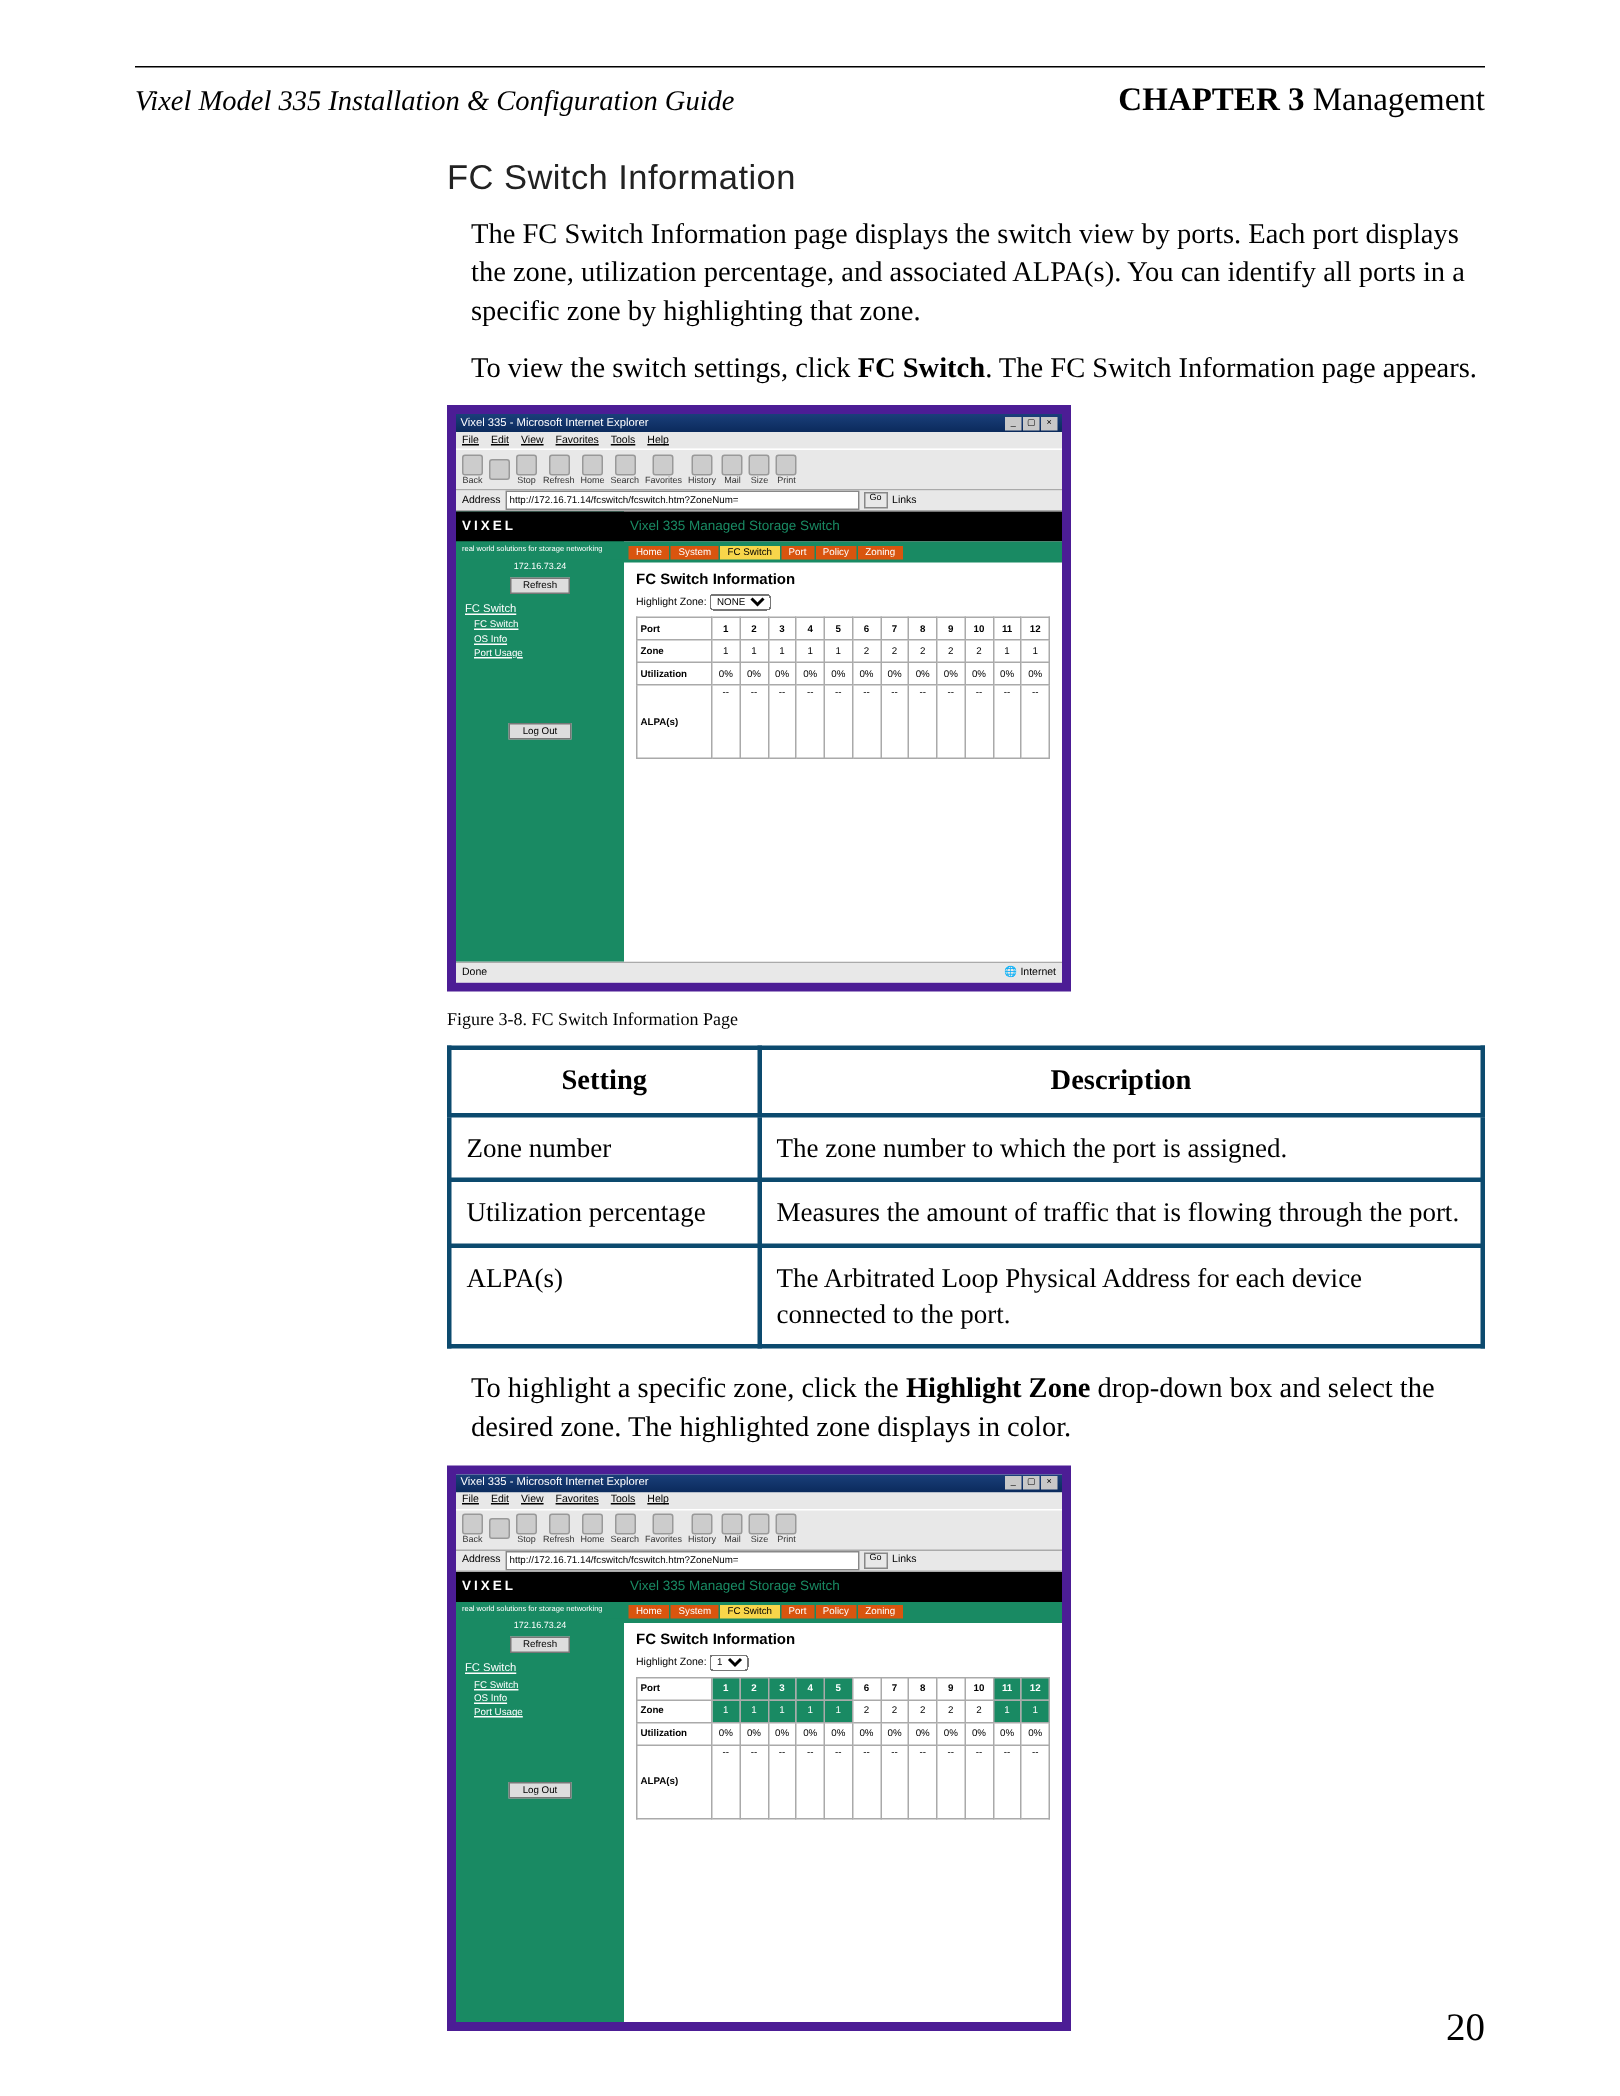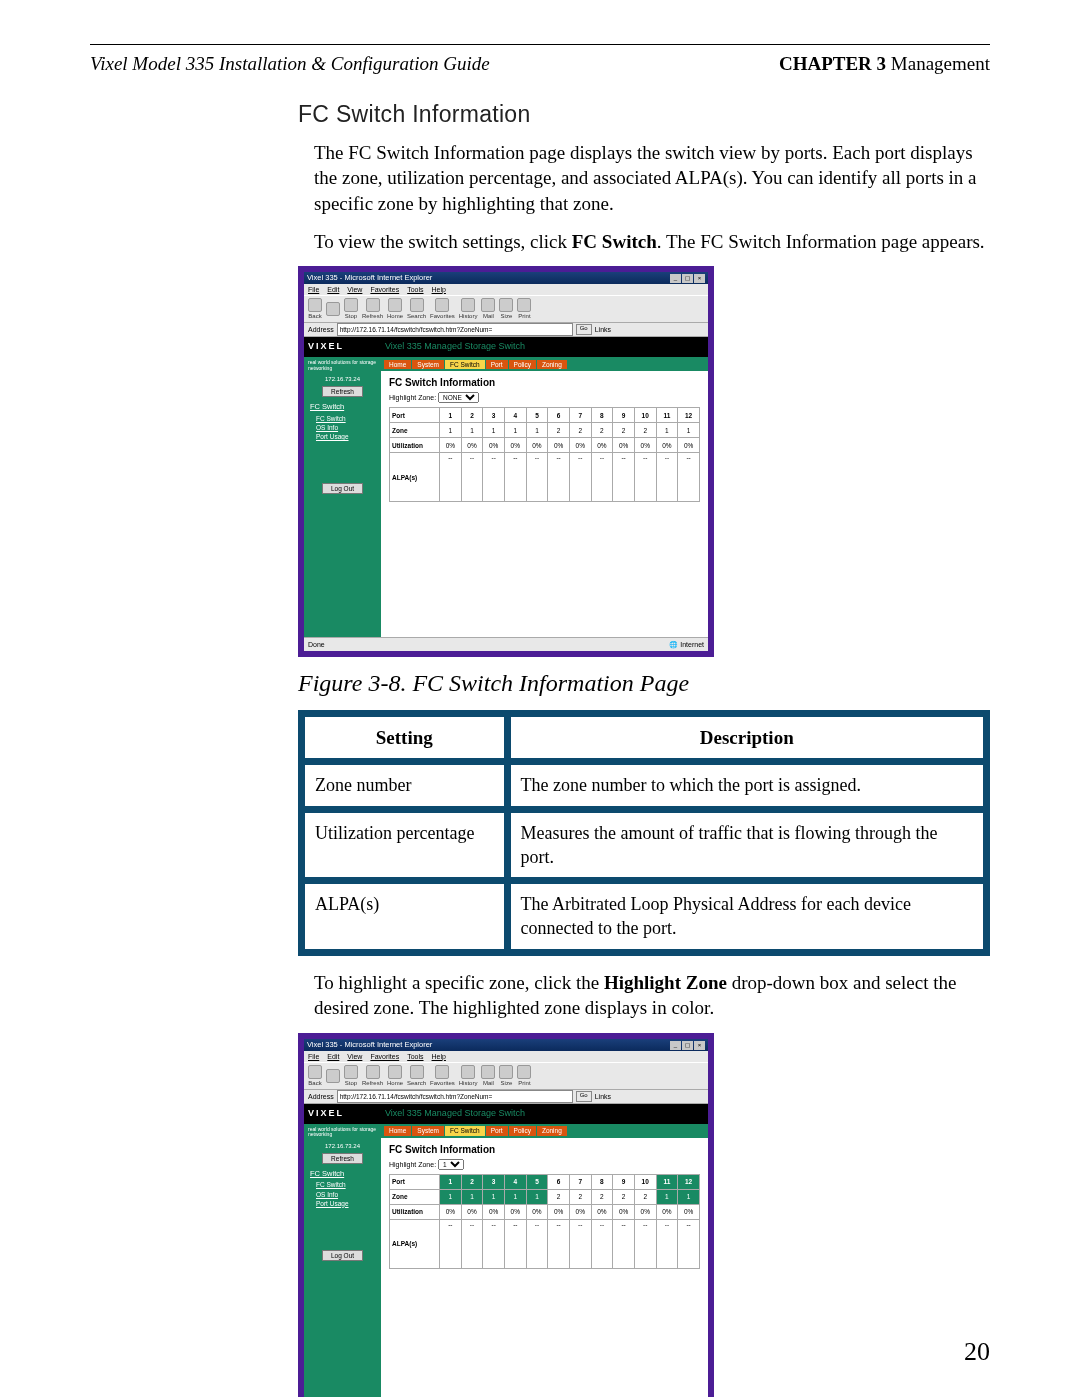--- a/index.html
+++ b/index.html
@@ -1,47 +1,47 @@
 <!DOCTYPE html>
 <html><head>
 <meta charset="utf-8">
 <style>
   html,body{margin:0;padding:0;background:#fff;}
   .page{width:1080px;height:1397px;box-sizing:border-box;padding:44px 90px 30px 90px;position:relative;font-family:"Palatino Linotype","Book Antiqua",Palatino,serif;color:#000;font-size:19px;line-height:1.35;}
   .line{border:none;border-top:1px solid #000;margin:0 0 6px 0;}
   .hdr{display:flex;justify-content:space-between;align-items:baseline;margin-bottom:22px;}
   .hdr-left{font-style:italic;font-size:19px;}
-  .hdr-right{font-size:19px;margin-left:16px;}
+  .hdr-right{font-size:22px;margin-left:16px;}
   .hdr-right b{font-weight:700;}
   .content{padding-left:208px;}
   .h1{font-family:Arial,Helvetica,sans-serif;font-size:23px;margin:0 0 10px 0;color:#222;letter-spacing:.3px;}
   p{margin:0 0 12px 16px;}
   .fig{margin:6px 0 10px 0;}
-  .caption{font-style:italic;font-size:24px;margin:2px 0 10px 0;}
+  .caption{font-size:12px;margin:2px 0 10px 0;}
   table.settings{border-collapse:collapse;width:100%;margin:10px 0 14px 0;font-size:18px;}
-  table.settings th,table.settings td{border:7px solid #0c4a6e;padding:8px 10px;text-align:left;vertical-align:top;}
+  table.settings th,table.settings td{border:3px solid #0c4a6e;padding:8px 10px;text-align:left;vertical-align:top;}
   table.settings th{font-weight:normal;font-style:normal;font-size:19px;}
   table.settings thead th{font-weight:normal;font-family:"Palatino Linotype","Book Antiqua",Palatino,serif;}
   table.settings thead th span{font-weight:700;}
   .pgnum{position:absolute;bottom:28px;right:90px;font-size:26px;}
 
   
   .shot{width:404px;border:6px solid #4c1d95;background:#fff;font-family:Tahoma,Arial,sans-serif;font-size:7.5px;color:#000;line-height:1.1;}
   .tb{height:12px;background:linear-gradient(#1a3f7a,#0b2a5c);color:#fff;display:flex;align-items:center;padding:0 3px;justify-content:space-between;}
   .tb .btns{display:flex;gap:1px;}
   .tb .btn{width:11px;height:9px;background:#c8c8c8;font-size:6px;display:flex;align-items:center;justify-content:center;color:#000;}
   .menu{height:11px;background:#e8e8e8;display:flex;align-items:center;gap:8px;padding:0 4px;font-size:7px;text-decoration:underline;color:#000;}
   .tool{height:26px;background:#e8e8e8;border-top:1px solid #fff;border-bottom:1px solid #aaa;display:flex;align-items:center;gap:4px;padding:0 4px;}
   .tool-item{display:flex;flex-direction:column;align-items:center;font-size:6px;color:#333;}
   .tool-ic{width:12px;height:12px;background:#ccc;border:1px solid #999;margin-bottom:1px;border-radius:2px;}
   .addr{height:13px;background:#e8e8e8;border-bottom:1px solid #aaa;display:flex;align-items:center;gap:3px;padding:0 4px;font-size:7px;}
   .addr input{flex:0 0 230px;height:9px;font-size:6.5px;border:1px solid #888;background:#fff;}
   .gobx{height:9px;border:1px solid #888;background:#e8e8e8;padding:0 3px;font-size:6px;}
   .body{display:flex;height:300px;}
-  .sidebar{width:77px;background:#198a63;}
+  .sidebar{width:112px;background:#198a63;}
   .logo{height:20px;background:#000;color:#fff;font-weight:bold;letter-spacing:2px;font-size:9px;display:flex;align-items:center;padding:0 4px;}
   .logosub{color:#fff;background:#198a63;font-size:5px;padding:3px 4px;line-height:1.05;}
   .ip{color:#fff;font-size:6px;text-align:center;padding:2px 0;}
   .sbbtn{display:block;margin:2px auto;background:#ddd;border:1px solid #777;font-size:6.5px;padding:1px 8px;}
   .sbhead{color:#fff;font-size:7.5px;padding:4px 6px 2px;text-decoration:underline;}
   .sblink{color:#fff;font-size:6.5px;display:block;padding:1px 0 1px 12px;text-decoration:underline;}
   .main{flex:1;background:#fff;}
   .banner{height:20px;background:#000;color:#198a63;font-size:9px;display:flex;align-items:center;padding:0 4px;text-align:center;}
   .tabs{height:14px;background:#198a63;display:flex;align-items:center;gap:1px;padding:0 3px;}
   .tab{background:#d9550f;color:#fff;font-size:6.5px;padding:1px 5px;}

